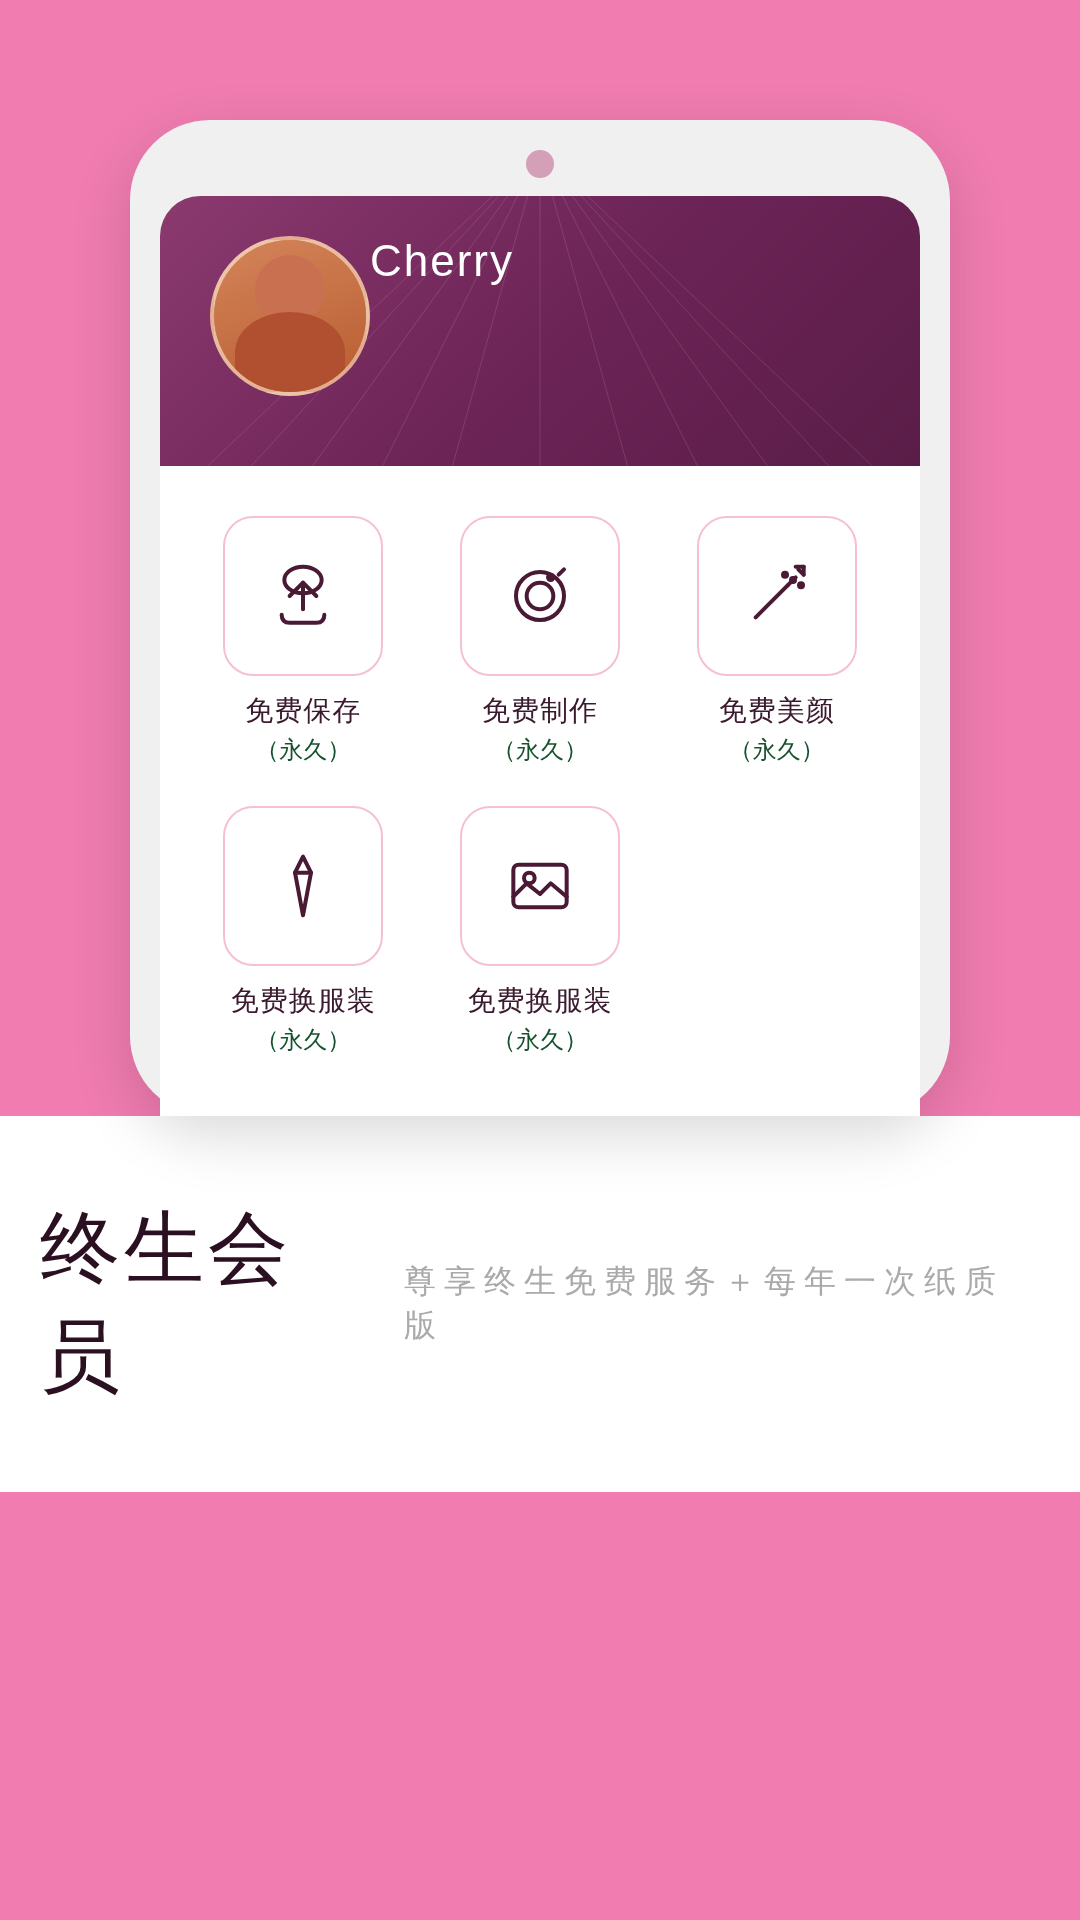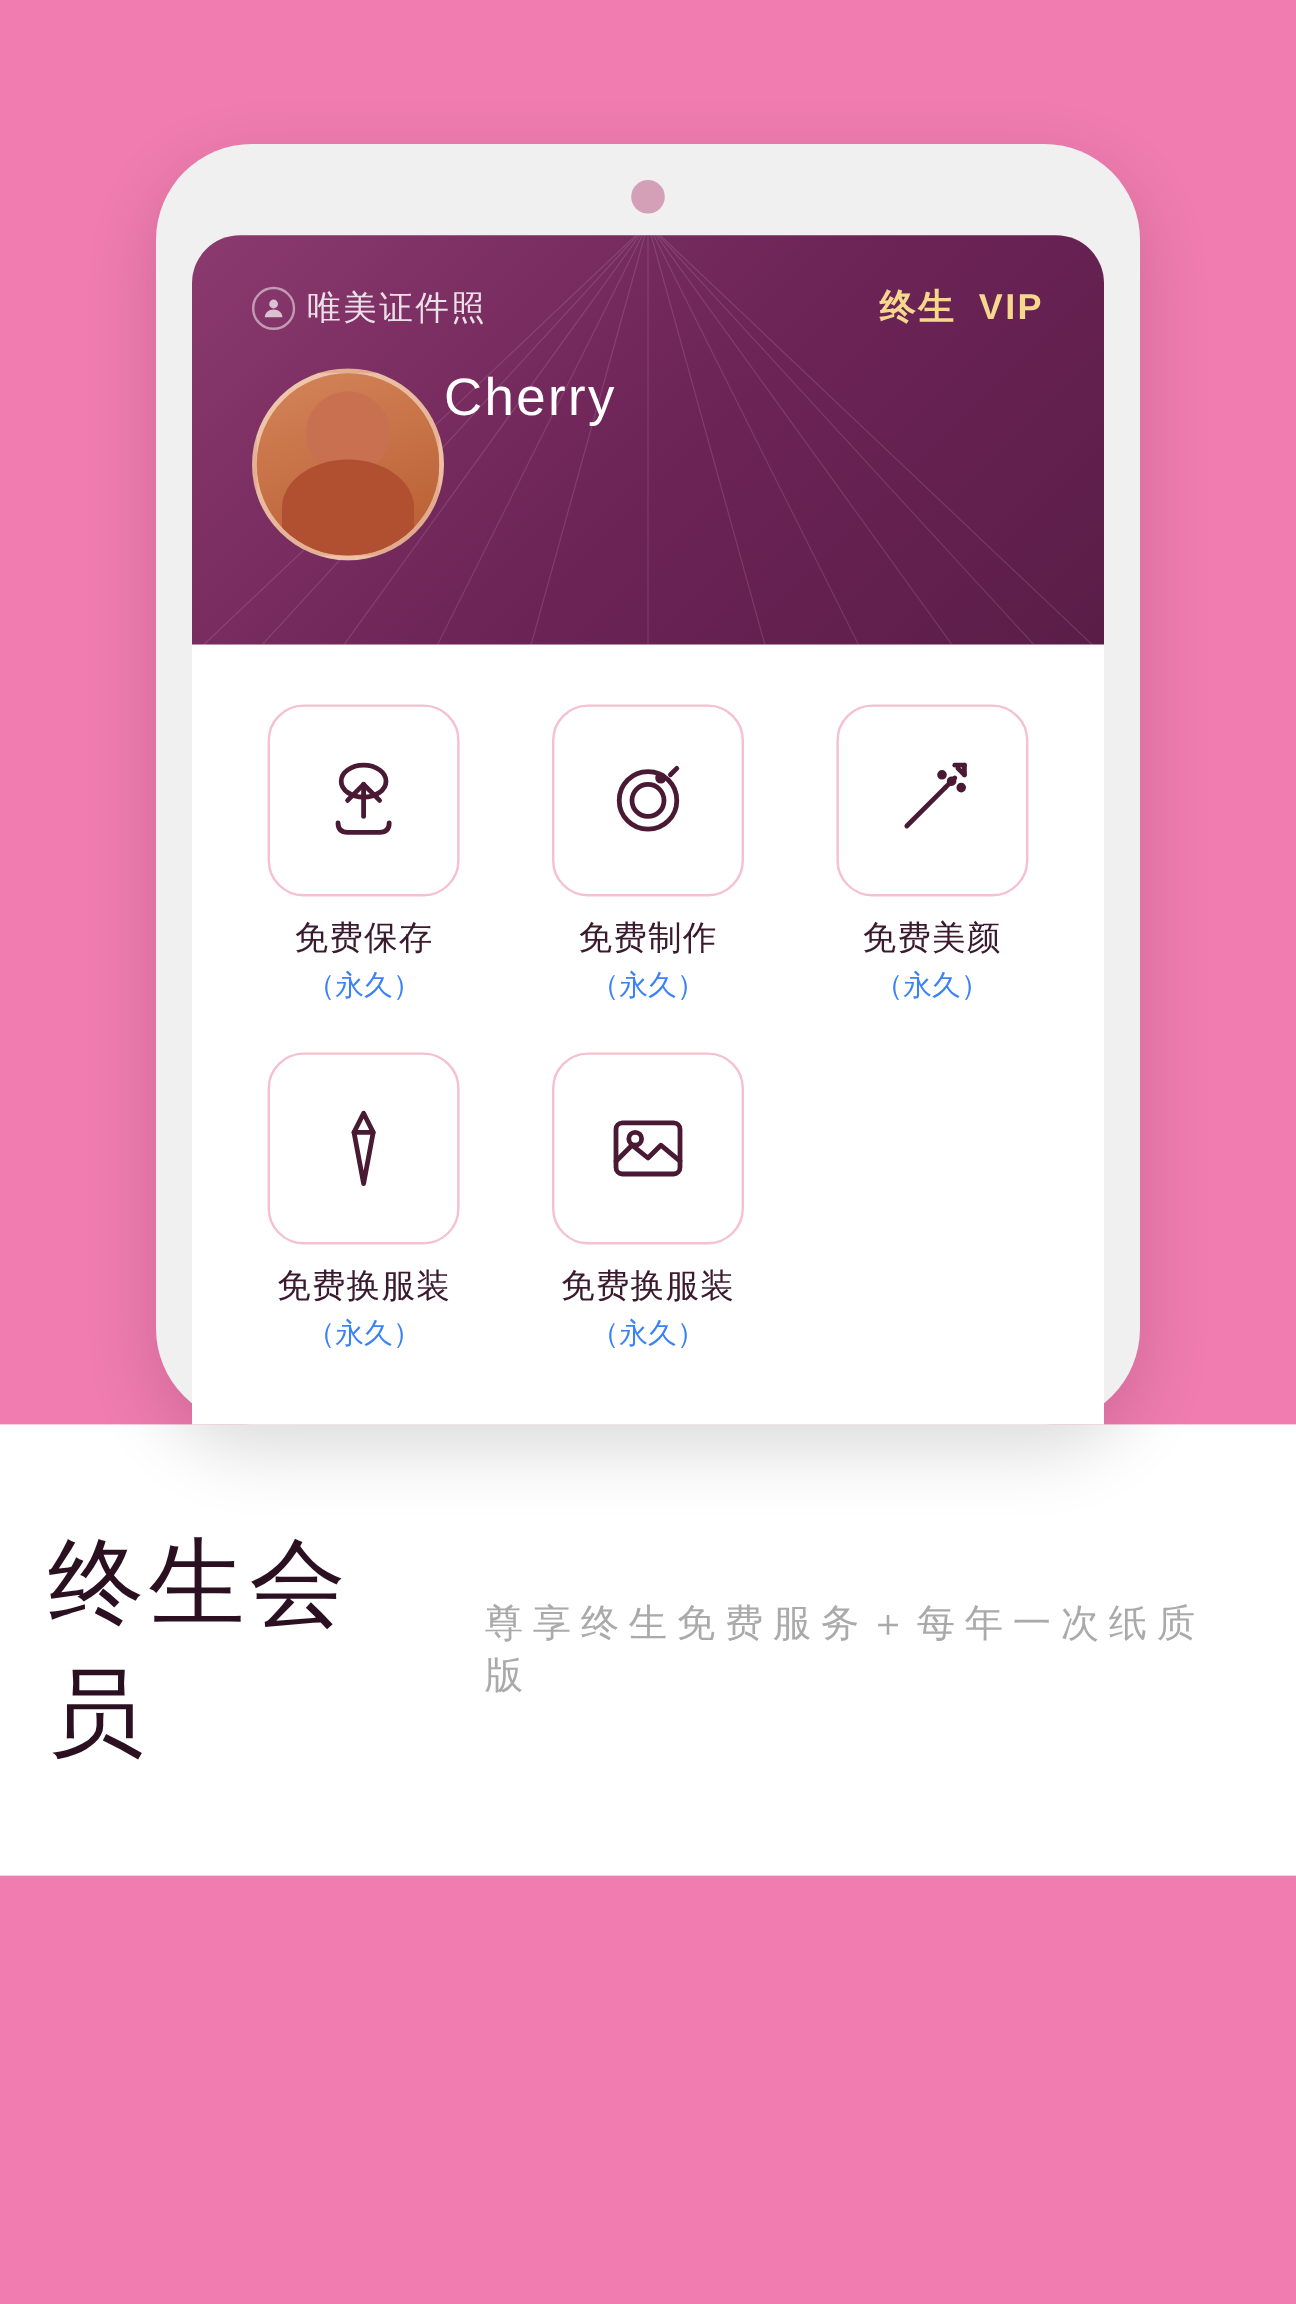--- a/index.html
+++ b/index.html
@@ -195,21 +195,21 @@
       align-items: center;
       gap: 4px;
     }
     .feature-name {
       font-size: 28px;
       color: #3a1a2e;
       letter-spacing: 1px;
     }
     .feature-duration {
       font-size: 24px;
-      color: #3b82f6;
+      color: #14532d;
     }
 
     
     .bottom-section {
       width: 1080px;
       background: white;
       padding: 80px 40px 80px;
       display: flex;
       flex-direction: row;
       align-items: center;
@@ -248,35 +248,20 @@
           <line x1="380" y1="0" x2="380" y2="360"></line>
           <line x1="380" y1="0" x2="480" y2="360"></line>
           <line x1="380" y1="0" x2="560" y2="360"></line>
           <line x1="380" y1="0" x2="640" y2="360"></line>
           <line x1="380" y1="0" x2="710" y2="360"></line>
           <line x1="380" y1="0" x2="760" y2="360"></line>
         </g>
       </svg>
     </div>
 
-    <div class="vip-card-header">
-      <div class="vip-card-logo">
-        <div class="vip-logo-icon">
-          <svg viewBox="0 0 24 24" width="22" height="22" fill="rgba(255,255,255,0.7)">
-            <circle cx="12" cy="8" r="4"></circle>
-            <path d="M4 20c0-4 3.6-7 8-7s8 3 8 7"></path>
-          </svg>
-        </div>
-        <span class="vip-card-title">唯美证件照</span>
-      </div>
-      <div class="vip-badge">
-        <span>终生</span>
-        &nbsp;<span style="color:#f5d78e;font-weight:bold;font-size:30px;">VIP</span>
-      </div>
-    </div>
 
     <div class="vip-avatar-section">
       <div class="vip-avatar">
         <div class="avatar-figure"></div>
       </div>
       <div class="vip-name">Cherry</div>
     </div>
   </div>
 
   <div class="features-section">

